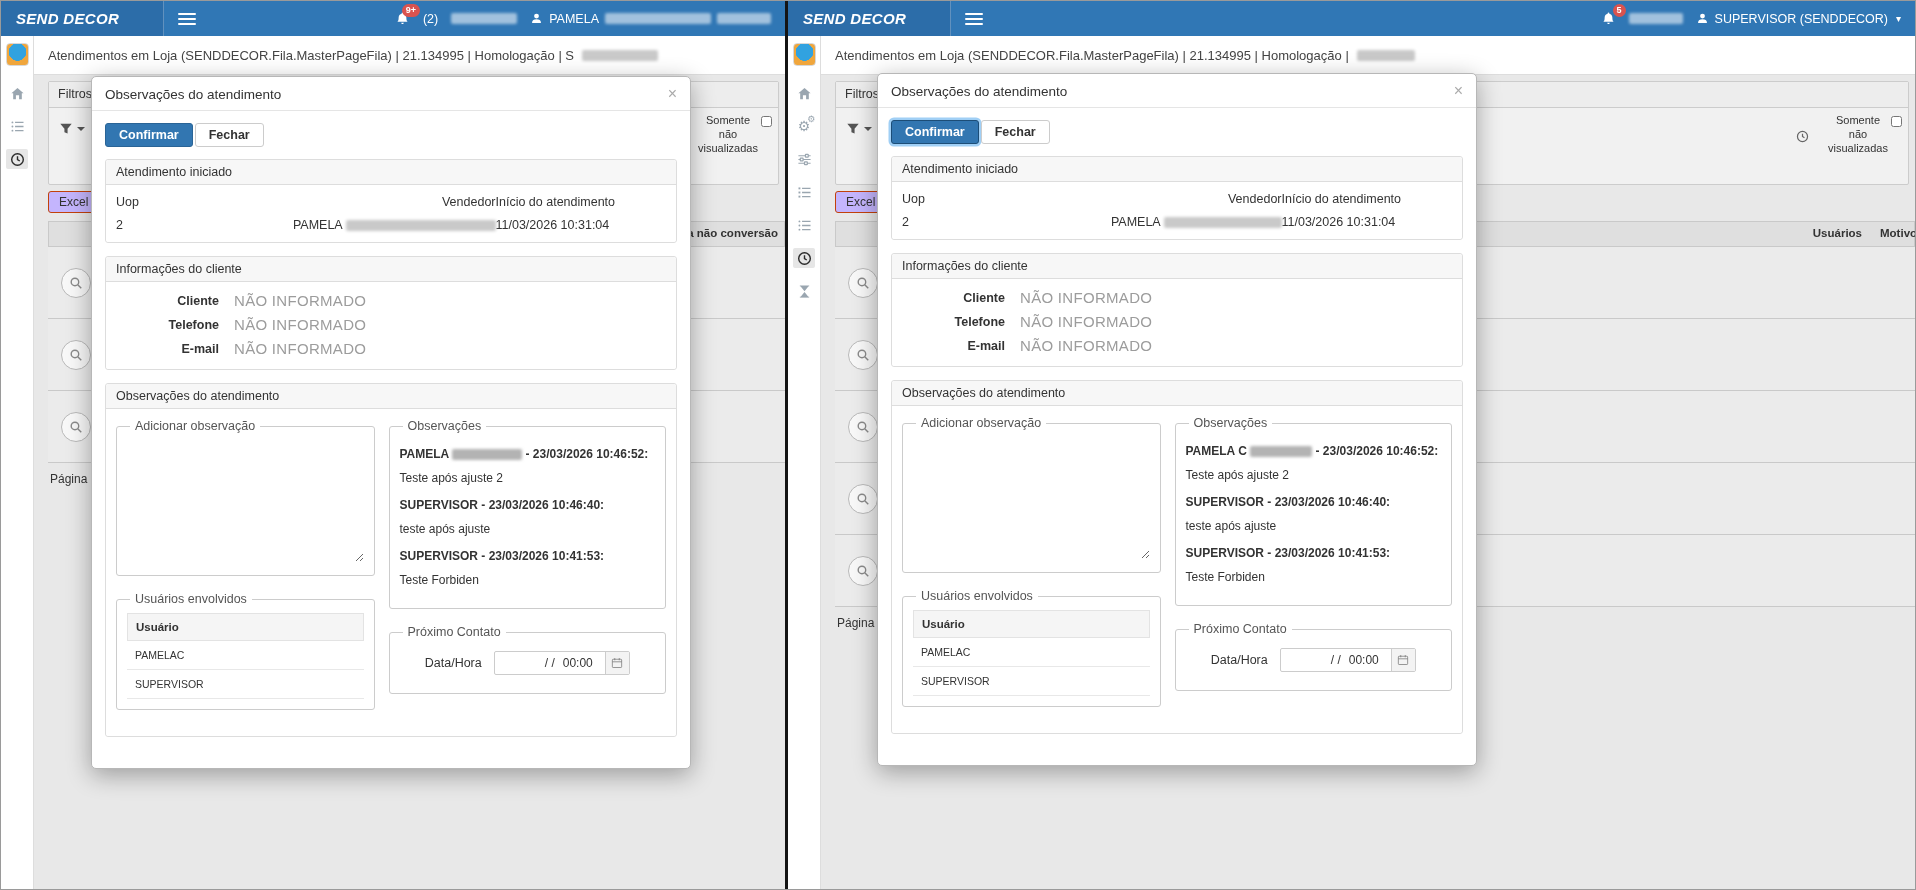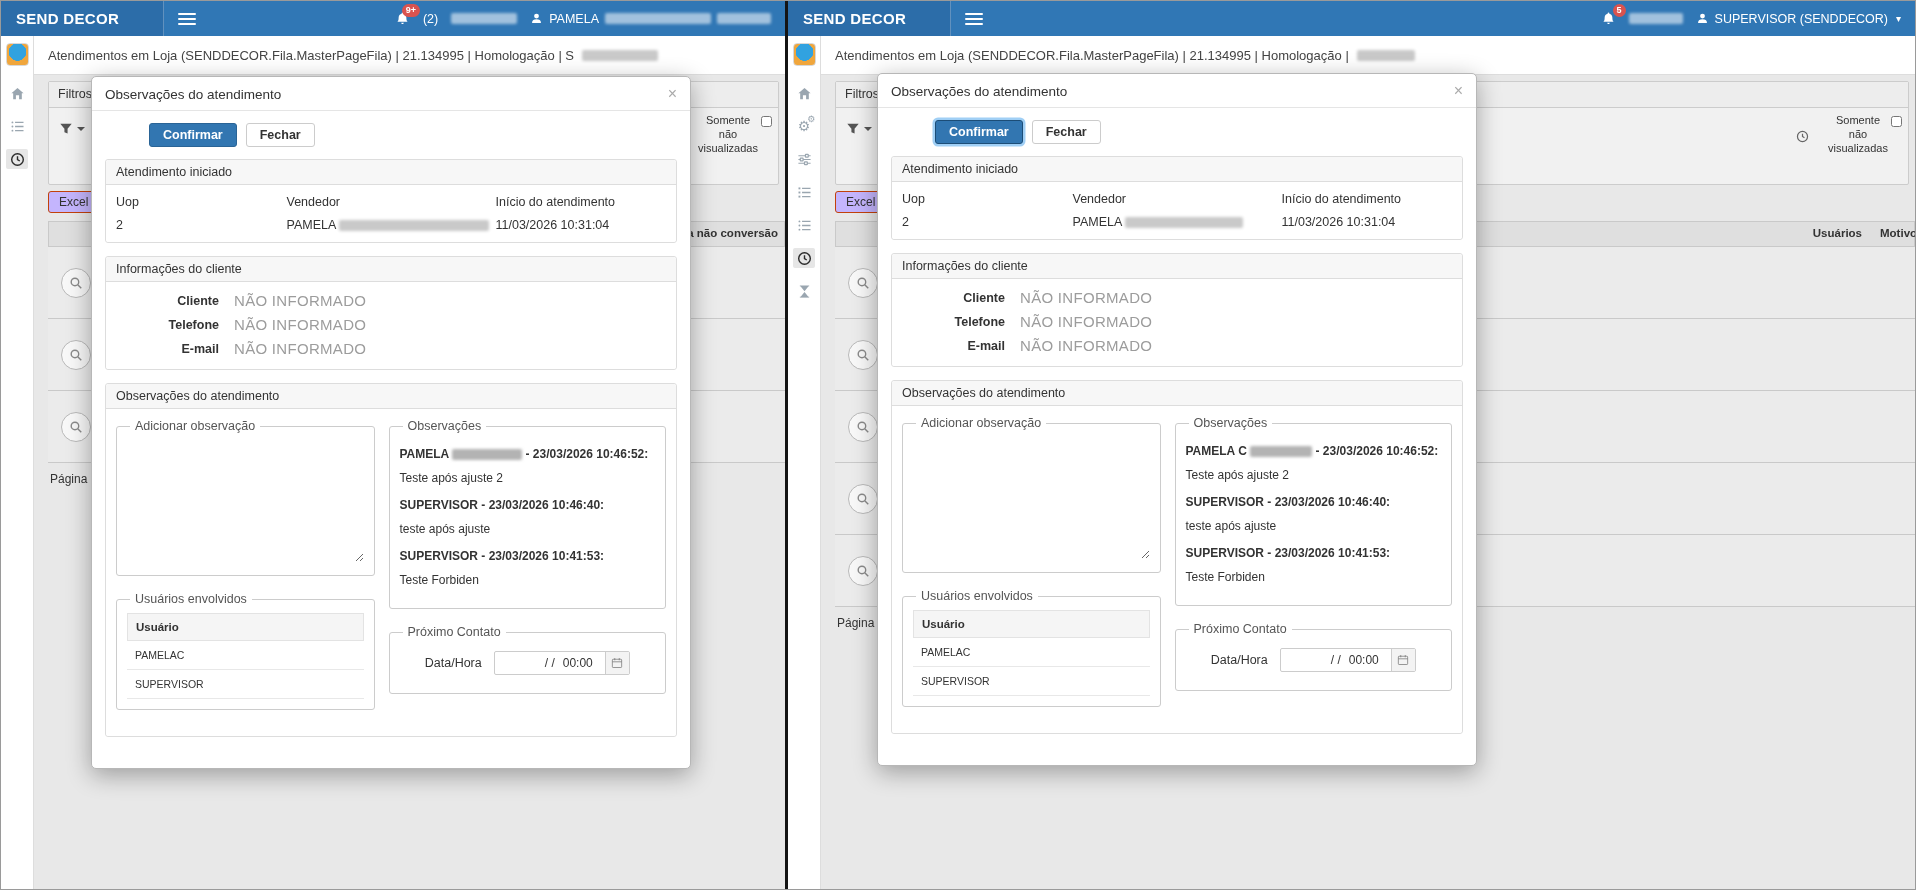--- a/index.html
+++ b/index.html
@@ -6,21 +6,21 @@
   html,body { width:1916px; height:890px; overflow:hidden; }
   body { font-family:"Liberation Sans", sans-serif; font-size:13px; color:#333; background:#d9d9d9; }
   .frame { width:1916px; height:890px; display:flex; border:1px solid #9a9a9a; }
   .panel { position:relative; overflow:hidden; background:#e8e8e8; height:100%; }
   .panel.left { width:784px; }
   .panel.right { flex:1; }
   .divider { width:3px; background:#141414; height:100%; }
 
   
   .nav { position:absolute; top:0; left:0; right:0; height:35px; background:#3077b5; display:flex; align-items:center; color:#fff; z-index:3; }
-  .brand { width:163px; height:100%; line-height:35px; padding-left:15px; font-weight:bold; font-size:15px; letter-spacing:.3px; background:#2c6da9; border-right:1px solid rgba(255,255,255,.25); }
+  .brand { width:163px; height:100%; line-height:35px; padding-left:15px; font-weight:bold; font-size:15px; letter-spacing:.3px; background:#2c6da9; border-right:1px solid rgba(255,255,255,.25);font-style:italic; }
   .burger { width:46px; height:100%; background:transparent; border:none; cursor:pointer; display:flex; flex-direction:column; align-items:center; justify-content:center; gap:3px; }
   .burger .bbar { width:18px; height:2px; background:#fff; border-radius:1px; }
   .nav-right { margin-left:auto; display:flex; align-items:center; gap:13px; padding-right:14px; }
   .bell-wrap { position:relative; display:flex; align-items:center; cursor:pointer; }
   .badge { position:absolute; top:-7px; right:-10px; background:#d9534f; color:#fff; font-size:9px; font-weight:bold; border-radius:8px; padding:1px 4px; line-height:1.2; }
   .nav-count { font-size:12.5px; color:#fff; }
   .user { display:flex; align-items:center; gap:6px; font-size:12.5px; cursor:pointer; }
   .nav .caret-txt { font-size:10px; margin-left:2px; }
 
   
@@ -59,31 +59,31 @@
   .trow { height:72px; background:#ebebeb; border-bottom:1px solid #c9c9c9; display:flex; align-items:center; padding-left:13px; }
   .mag-btn { width:30px; height:30px; border-radius:50%; border:1px solid #b9b9b9; background:#f8f8f8; color:#8a8a8a; display:flex; align-items:center; justify-content:center; cursor:pointer; }
   .pag { margin-top:9px; font-size:12px; color:#333; padding-left:2px; }
 
   
   .modal { position:absolute; width:600px; background:#fff; border:1px solid #b7b7b7; border-radius:5px; box-shadow:0 6px 24px rgba(0,0,0,.33); z-index:5; }
   .m-head { padding:9px 13px 8px; border-bottom:1px solid #e5e5e5; display:flex; align-items:center; }
   .m-title { font-size:13.5px; color:#333; }
   .m-close { margin-left:auto; background:transparent; border:none; color:#aaa; font-size:16px; line-height:1; cursor:pointer; }
   .m-body { padding:12px 13px 18px; }
-  .btnrow { margin-bottom:12px; display:flex; gap:9px;margin-left:44px; }
+  .btnrow { margin-bottom:12px; display:flex; gap:2px; }
   .btn { font-size:12.5px; font-weight:bold; padding:4px 13px; border-radius:3px; border:1px solid #ccc; background:#fff; color:#333; cursor:pointer; }
   .btn.primary { background:#3276b1; border-color:#2a6496; color:#fff; }
   .btn.primary.focused { box-shadow:0 0 0 2.5px rgba(82,168,236,.55); border-color:#1c4d77; }
   .sect { border:1px solid #ddd; border-radius:3px; margin-bottom:13px; }
   .sect-h { background:#f7f7f7; padding:5px 10px; border-bottom:1px solid #ddd; font-size:12.5px; color:#333; border-radius:3px 3px 0 0; }
   .sect-b { padding:10px; background:#fff; border-radius:0 0 3px 3px; }
   .started { display:flex; }
   .fld .flab { font-size:12.5px; color:#333; margin-bottom:9px; }
   .fld .fval { font-size:12.5px; color:#333; }
-  .f1 { flex:0 0 31%; } .f2 { flex:0 0 38%; } .f3 { flex:1; }
+  .f1 { flex:0 0 31%; } .f2 { flex:0 0 38%;text-align:right; } .f3 { flex:1; }
   .crow { display:flex; align-items:center; margin-bottom:7px; }
   .crow:last-child { margin-bottom:2px; }
   .clab { width:118px; text-align:right; font-weight:bold; font-size:12.5px; padding-right:15px; color:#333; }
   .cval { font-size:15px; color:#9c9c9c; letter-spacing:.3px; }
   .obsgrid { display:flex; gap:14px; align-items:flex-start; }
   .colL { width:47%; } .colR { flex:1; }
   fieldset { border:1px solid #ccc; border-radius:3px; padding:7px 10px 10px; margin-bottom:16px; background:#fff; }
   legend { font-size:12.5px; color:#555; padding:0 5px; margin-left:3px; font-weight:normal; }
   textarea.addobs { width:100%; height:122px; border:none; outline:none; resize:both; font-family:"Liberation Sans", sans-serif; font-size:12px; }
   .utab { width:100%; font-size:11.5px; }

